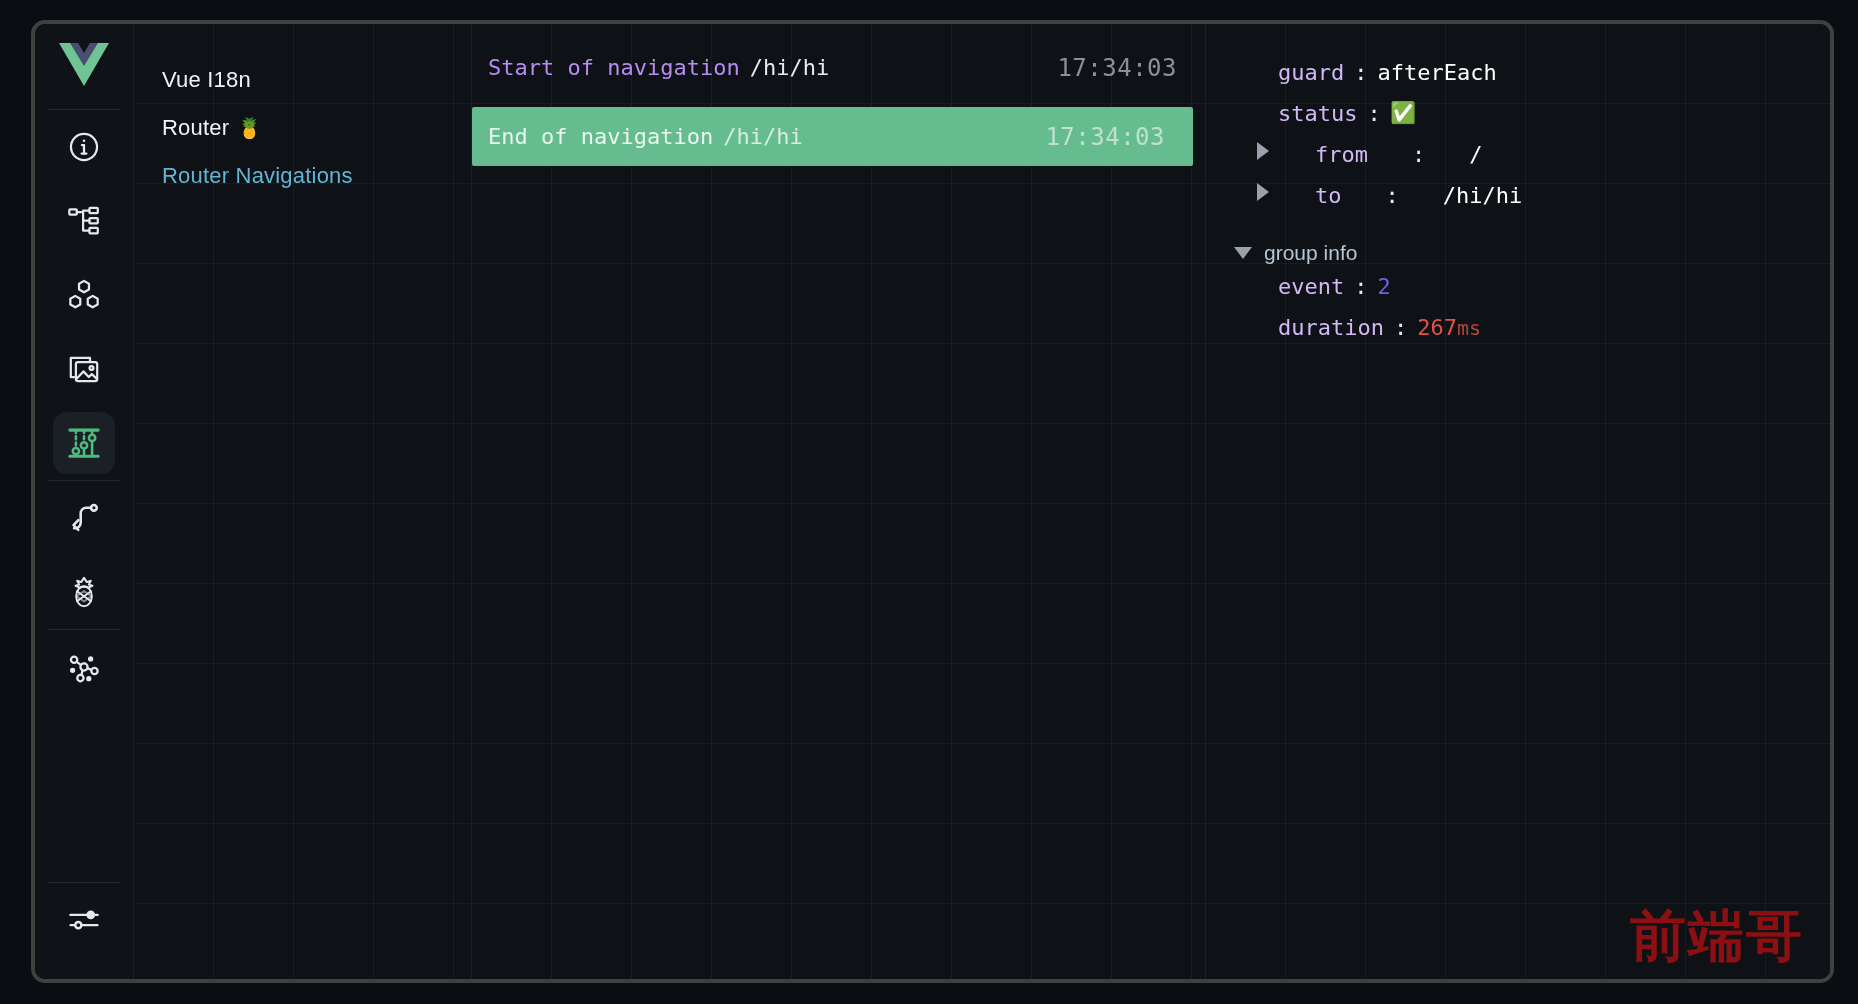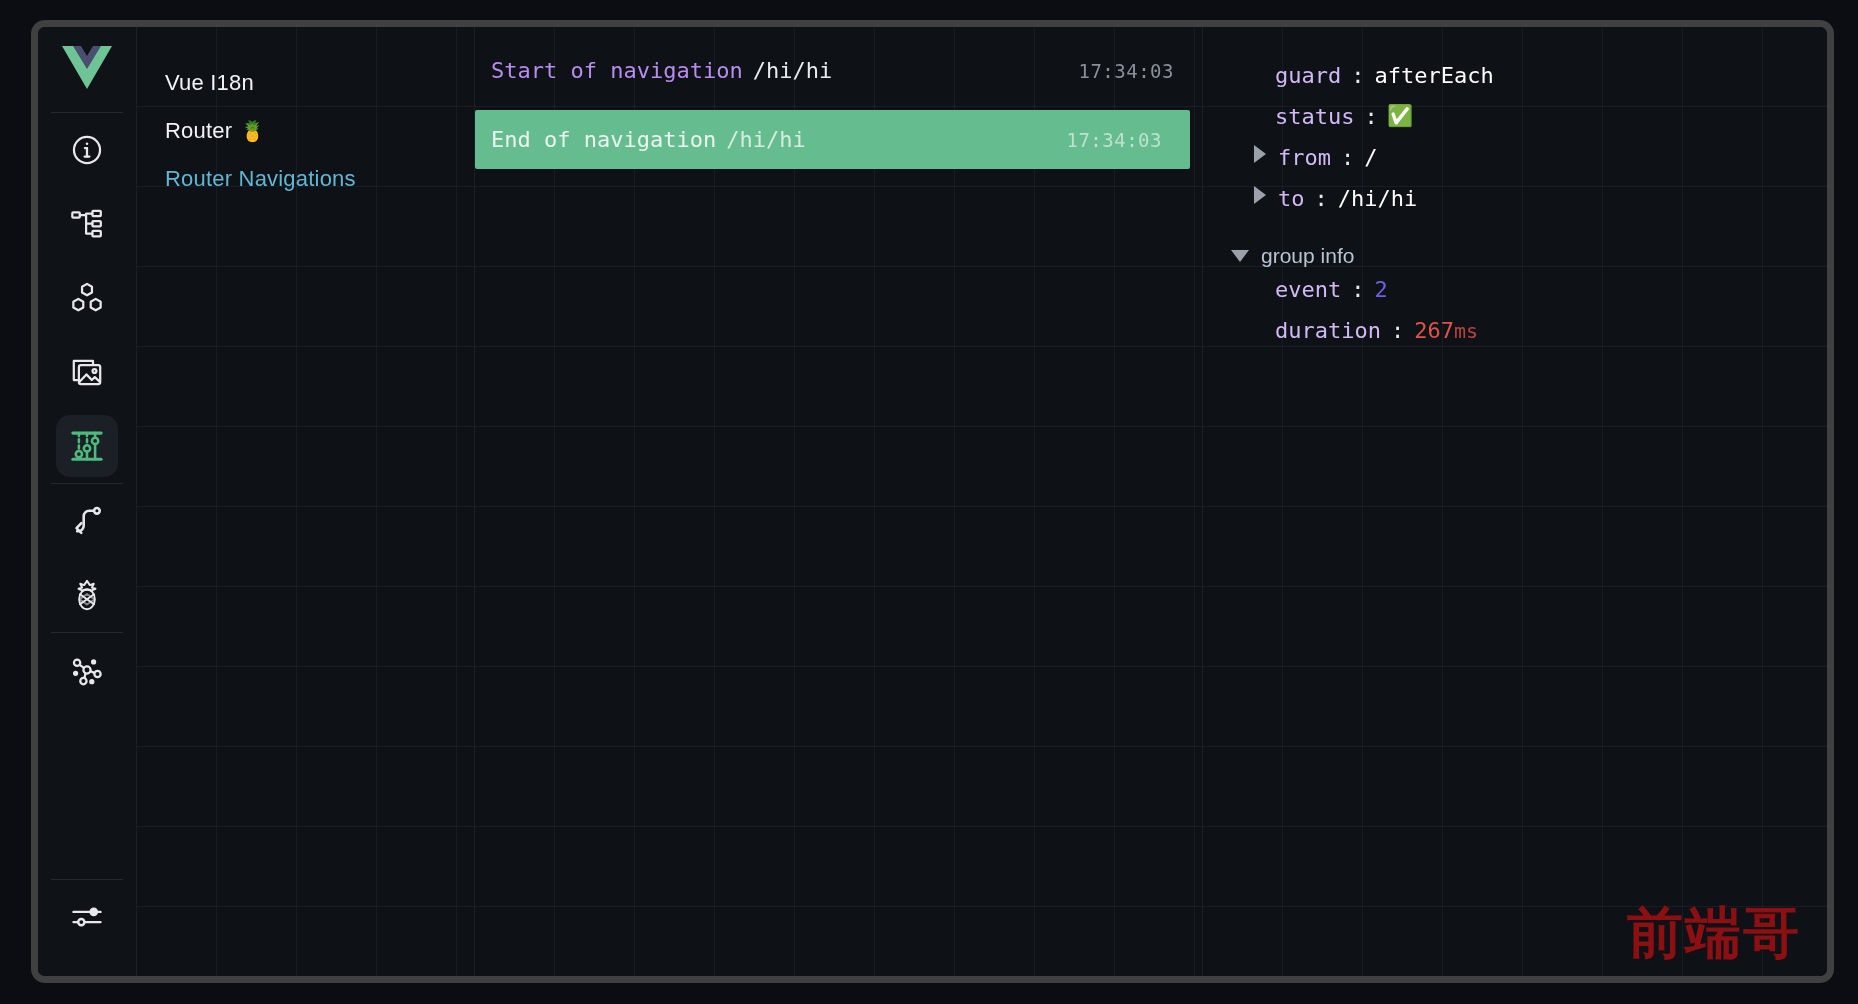--- a/index.html
+++ b/index.html
@@ -17,21 +17,21 @@
   #app-frame {
     position: absolute;
     left: 31px;
     top: 20px;
     width: 1803px;
     height: 963px;
     border-radius: 14px;
     background: #0e1116;
     overflow: hidden;
     display: flex;
-    border: 7px solid #404040;
+    border: 4px solid #404040;
   }
 
   
   .grid-bg {
     background-color: #0e1116;
     background-image:
       linear-gradient(to right, rgba(120,140,190,0.085) 1px, transparent 1px),
       linear-gradient(to bottom, rgba(120,140,190,0.085) 1px, transparent 1px);
     background-size: 80px 80px;
     background-position: -1px -1px;
@@ -104,21 +104,21 @@
     font-family: "DejaVu Sans Mono", "Liberation Mono", monospace;
     font-size: 22px;
     cursor: pointer;
     white-space: nowrap;
     overflow: hidden;
   }
   .event-row .ev-title { flex: 0 0 auto; }
   .event-row .ev-path { margin-left: 10px; flex: 0 0 auto; }
   .event-row .ev-time {
     margin-left: auto;
-    font-size: 19px;
+    font-size: 24px;
     letter-spacing: .5px;
     flex: 0 0 auto;
   }
   .event-row.start { }
   .event-row.start .ev-title { color: #b98cf0; }
   .event-row.start .ev-path  { color: #e7eaef; }
   .event-row.start .ev-time  { color: #8a9099; }
 
   .event-row.end {
     background: #65bd8f;
@@ -164,21 +164,21 @@
     margin-left: 3px;
     margin-right: 12px;
   }
   .kv-row {
     display: flex;
     height: 41px;
     padding-left: 44px;
     font-family: "DejaVu Sans Mono", "Liberation Mono", monospace;
     font-size: 22px;
   }
-  .kv-row.expandable { padding-left: 20px; }
+  .kv-row.expandable { padding-left: 20px; gap: 34px; }
   .kv-key { color: #d2b9f5; }
   .kv-colon { color: #e6e9ee; margin: 0 10px; }
   .kv-val { color: #ffffff; }
   .kv-val.num { color: #6b61e8; }
   .kv-val.dur { color: #e0534a; }
   .kv-val.dur .unit { color: #b5443c; font-size: 20px; }
   .kv-val.emoji { font-size: 21px; }
 
   
   #watermark {

